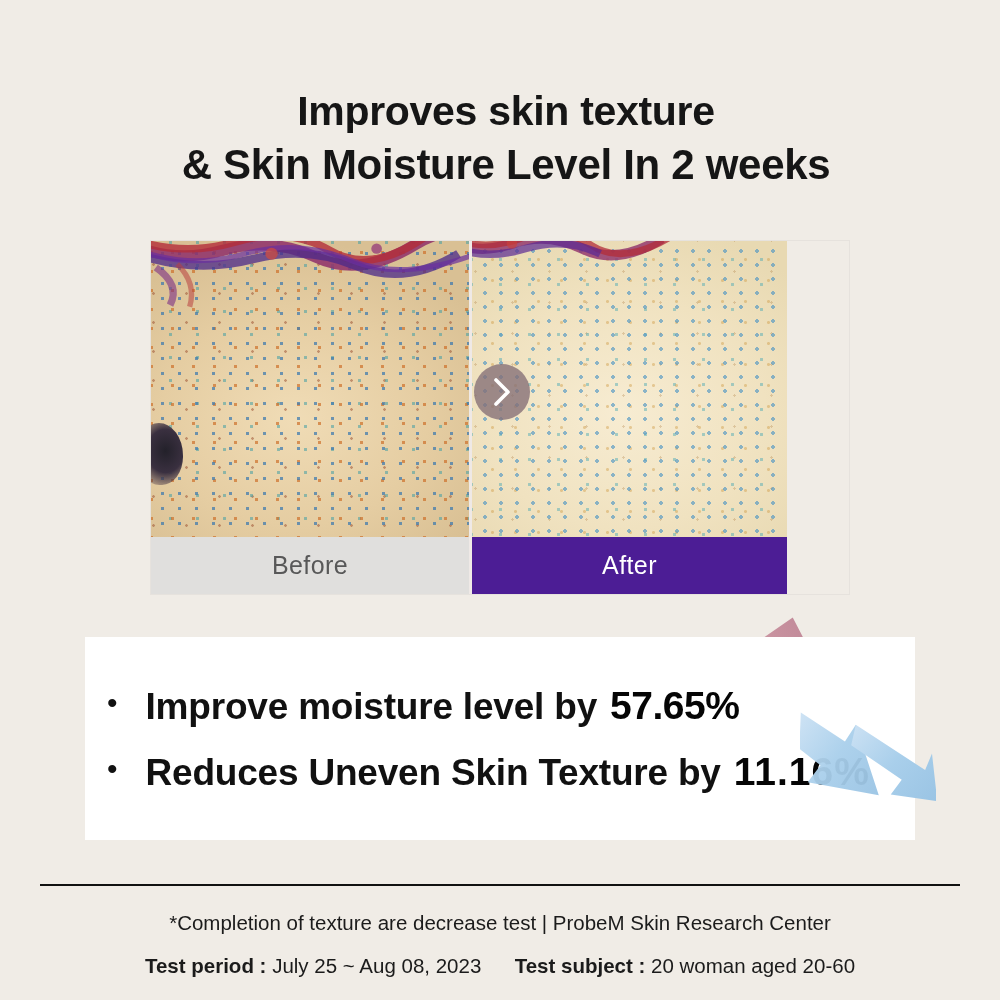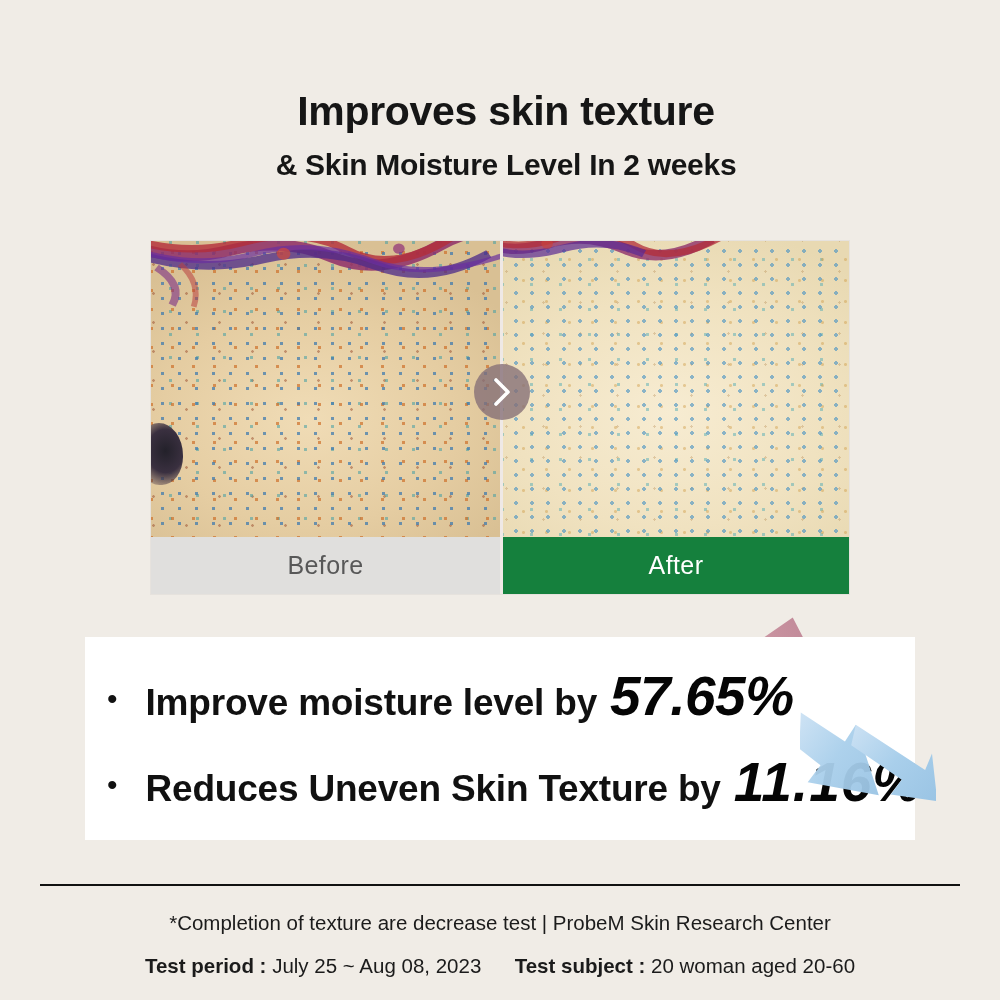--- a/index.html
+++ b/index.html
@@ -20,33 +20,33 @@
     padding-left:12px;
   }
   #headline .line {
     font-weight:bold;
     font-size:41px;
     line-height:54px;
     letter-spacing:-0.3px;
     color:#161616;
     white-space:nowrap;
   }
-  #headline .line.l2 { font-size:30px; }
+  #headline .line.l2 { font-size:42px; }
 
   
   #compare {
     position:absolute;
     left:151px; top:241px;
     width:698px; height:353px;
     display:flex;
     box-shadow:0 0 0 1px rgba(0,0,0,0.04);
   }
   .panel {
     position:relative;
-    width:349px; height:353px;
+    width:318px; height:353px;
     display:flex;
     flex-direction:column;
     overflow:hidden;
   }
   .panel.after-panel { border-left:3px solid #efe9e6; }
 
   .photo {
     position:relative;
     width:100%;
     height:296px;
@@ -112,21 +112,21 @@
 
   .caption {
     height:57px;
     display:flex;
     align-items:center;
     justify-content:center;
     font-size:25px;
     letter-spacing:0.4px;
   }
   .caption.before-cap { background:#e0dfdd; color:#585858; }
-  .caption.after-cap  { background:#15803d; color:#ffffff; }
+  .caption.after-cap  { background:#4c1d95; color:#ffffff; }
 
   
   #chevron-btn {
     position:absolute;
     left:474px; top:364px;
     width:56px; height:56px;
     border-radius:50%;
     background:rgba(132,110,118,0.78);
     display:flex; align-items:center; justify-content:center;
     z-index:5;
@@ -165,25 +165,24 @@
   }
   .claim .claim-text {
     font-weight:bold;
     font-size:37px;
     letter-spacing:-0.2px;
     color:#111;
     margin-left:15px;
   }
   .claim .claim-value {
     font-weight:bold;
-    font-size:55px;
+    font-size:39px;
     letter-spacing:-0.5px;
     margin-left:13px;
     color:#050505;
-    font-style:italic;
   }
   .claim.second .claim-value { letter-spacing:1px; font-weight:600; }
 
   
   #divider {
     position:absolute;
     left:40px; top:884px;
     width:920px; height:2px;
     background:#111;
   }

